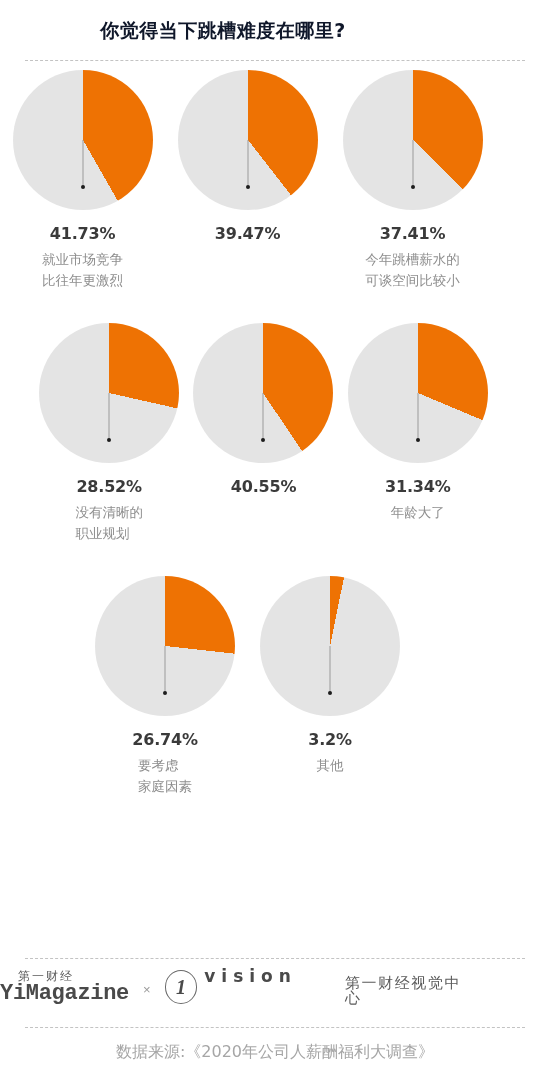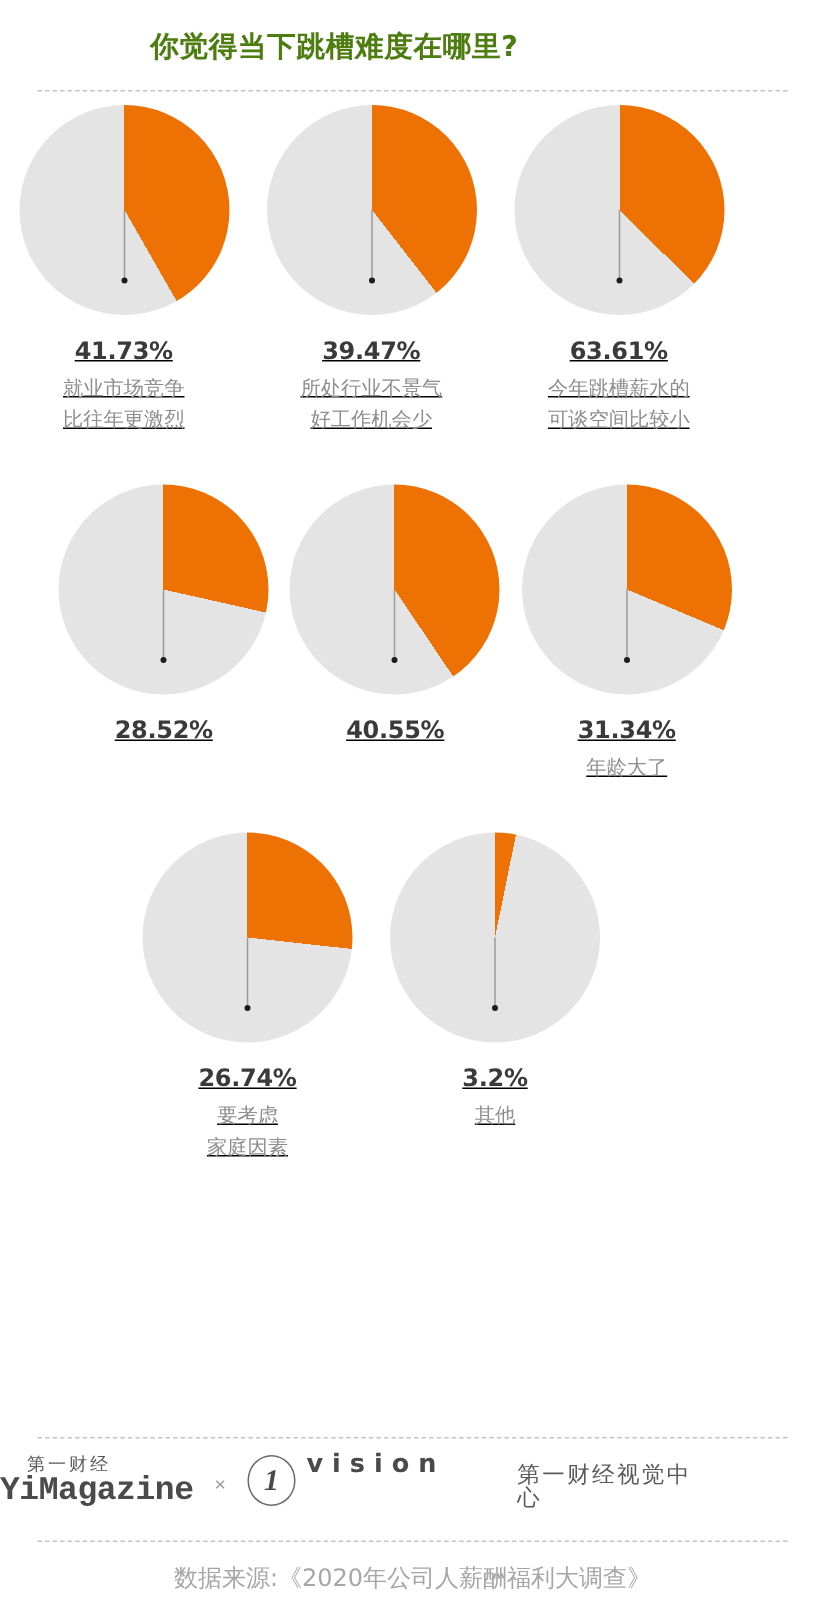--- a/index.html
+++ b/index.html
@@ -19,21 +19,21 @@
 
   
   .title {
     position: absolute;
     top: 18px;
     left: 0;
     width: 446px;
     text-align: center;
     font-size: 19px;
     font-weight: bold;
-    color: #4d7c0f;
+    color: #0f172a;
     letter-spacing: 0.5px;
     font-family: "DejaVu Sans", "Liberation Sans", sans-serif;
   }
 
   
   .rule {
     position: absolute;
     left: 25px;
     width: 500px;
     height: 0;
@@ -47,21 +47,20 @@
   .chart-area {
     position: absolute;
     top: 70px;
     left: 0;
     width: 550px;
   }
   .row {
     display: flex;
     justify-content: center;
     width: 495px;
-    text-decoration: underline;
   }
   .row-1, .row-2 { }
   .cell {
     width: 165px;
     display: flex;
     flex-direction: column;
     align-items: center;
   }
 
   
@@ -102,21 +101,20 @@
     font-weight: bold;
     color: #3a3a3a;
     font-family: "DejaVu Sans", "Liberation Sans", sans-serif;
     letter-spacing: -0.2px;
   }
   .lbl {
     margin-top: 6px;
     font-size: 13.5px;
     line-height: 1.55;
     color: #8e8e8e;
-    text-align: center;
     font-family: "DejaVu Sans", "Liberation Sans", sans-serif;
     white-space: pre-line;
   }
 
   
   .footer {
     position: absolute;
     top: 968px;
     left: 0;
     width: 466px;
@@ -225,43 +223,43 @@
         <div class="lbl">就业市场竞争
 比往年更激烈</div>
       </div>
       <div class="cell">
         <div class="pie-wrap">
           <div class="pie" style="background: conic-gradient(rgb(238, 114, 3) 0deg, rgb(238, 114, 3) 142.092deg, rgb(228, 228, 228) 142.092deg, rgb(228, 228, 228) 360deg);"></div>
           <div class="leader"></div>
           <div class="leader-dot"></div>
         </div>
         <div class="pct">39.47%</div>
-        <div class="lbl">所处行业不景气
-好工作机会少</div>
       </div>
       <div class="cell">
         <div class="pie-wrap">
           <div class="pie" style="background: conic-gradient(rgb(238, 114, 3) 0deg, rgb(238, 114, 3) 134.676deg, rgb(228, 228, 228) 134.676deg, rgb(228, 228, 228) 360deg);"></div>
           <div class="leader"></div>
           <div class="leader-dot"></div>
         </div>
-        <div class="pct">63.61%</div>
+        <div class="pct">37.41%</div>
         <div class="lbl">今年跳槽薪水的
 可谈空间比较小</div>
       </div>
     </div>
 
     <div class="row row-2" style="margin-top:32px;padding-left:32px;">
       <div class="cell">
         <div class="pie-wrap">
           <div class="pie" style="background: conic-gradient(rgb(238, 114, 3) 0deg, rgb(238, 114, 3) 102.672deg, rgb(228, 228, 228) 102.672deg, rgb(228, 228, 228) 360deg);"></div>
           <div class="leader"></div>
           <div class="leader-dot"></div>
         </div>
         <div class="pct">28.52%</div>
+        <div class="lbl">没有清晰的
+职业规划</div>
       </div>
       <div class="cell">
         <div class="pie-wrap">
           <div class="pie" style="background: conic-gradient(rgb(238, 114, 3) 0deg, rgb(238, 114, 3) 145.98deg, rgb(228, 228, 228) 145.98deg, rgb(228, 228, 228) 360deg);"></div>
           <div class="leader"></div>
           <div class="leader-dot"></div>
         </div>
         <div class="pct">40.55%</div>
       </div>
       <div class="cell">

